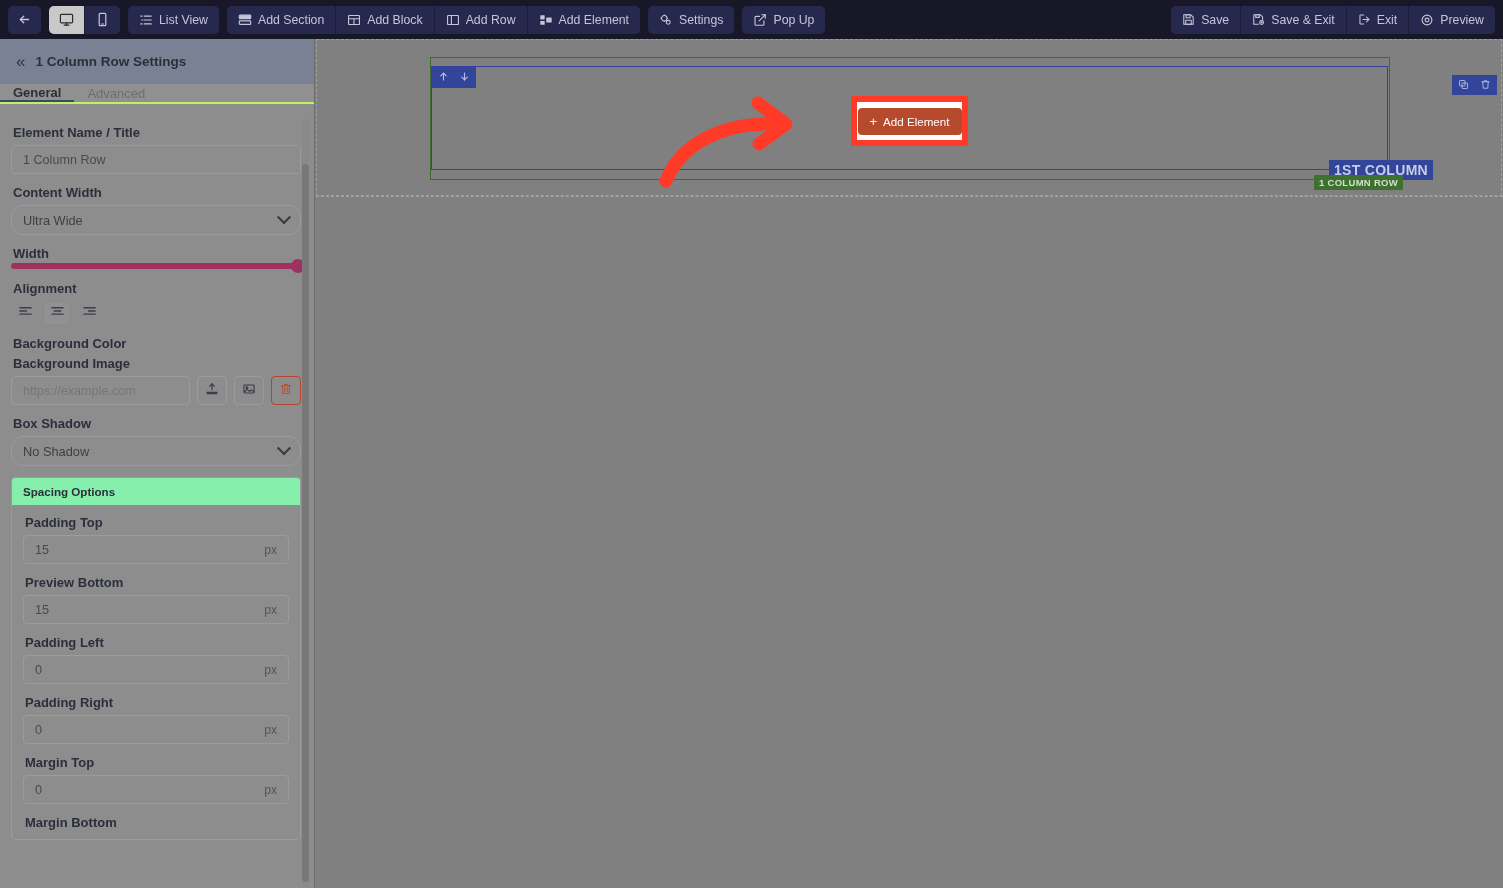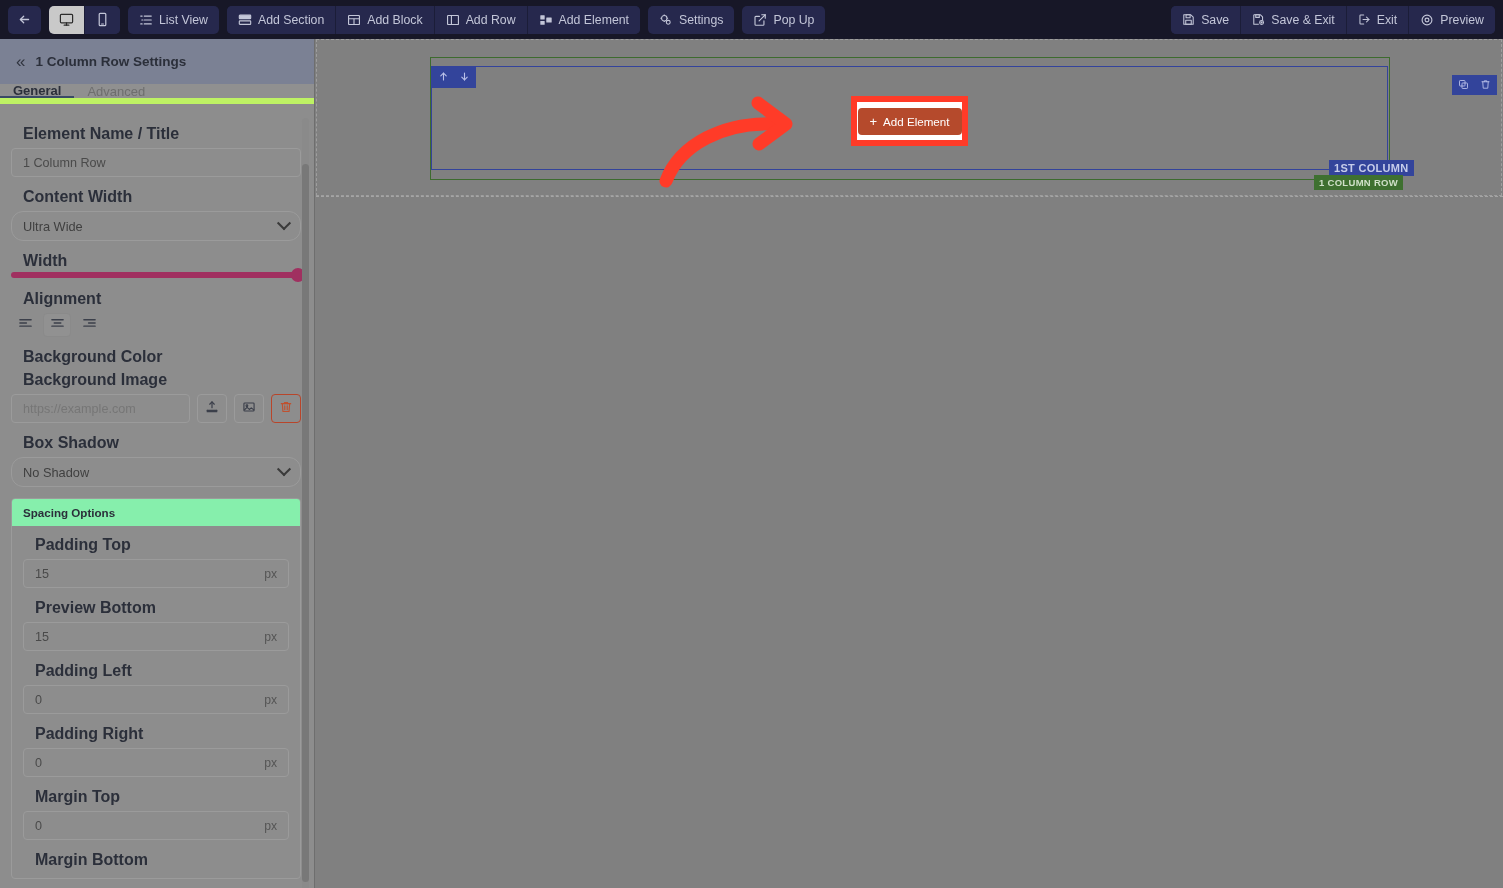--- a/index.html
+++ b/index.html
@@ -62,21 +62,21 @@
   .sb-collapse {
     font-size: 17px; color: #30343f; cursor: pointer;
     line-height: 1; letter-spacing: -2px;
   }
   .sb-title {
     font-size: 13.5px; font-weight: bold; color: #2b2f3a;
   }
   .sb-tabs {
     height: 20px;
     display: flex; align-items: stretch;
-    border-bottom: 6px solid #bef264;
+    border-bottom: 2px solid #bef264;
     background: #909090;
   }
   .sb-tab {
     display: flex; align-items: center;
     padding: 0 13px 0 13px;
     font-size: 13px;
     color: #6e6e6e;
     cursor: pointer;
   }
   .sb-tab.active {
@@ -85,23 +85,23 @@
   }
 
   .sb-body {
     position: absolute; top: 76px; left: 0;
     width: 315px; height: 812px;
     overflow: hidden;
     padding: 10px 14px 0 11px;
     background: #8d8d8d;
   }
   .field-label {
-    font-size: 16px; font-weight: bold;
+    font-size: 13px; font-weight: bold;
     color: #2b2f3a;
-    margin: 0 0 5px 12px;
+    margin: 0 0 5px 2px;
   }
   .input-box {
     height: 29px;
     border: 1px solid #9b9b9b;
     border-radius: 4px;
     display: flex; align-items: center;
     padding: 0 11px;
     font-size: 12.6px;
     color: #4a4a4a;
     background: transparent;
@@ -249,21 +249,21 @@
     display: flex; align-items: center;
     padding: 0 6px; gap: 11px;
   }
   .tool-bar-right .tb-ic { cursor: pointer; display: block; }
 
   .badge-col {
     position: absolute;
     left: 1013px; top: 121px;
     background: #33449b;
     color: #c6ccea;
-    font-size: 11px; font-weight: bold;
+    font-size: 14px; font-weight: bold;
     letter-spacing: .3px;
     padding: 2px 5px;
   }
   .badge-row {
     position: absolute;
     left: 998px; top: 136px;
     background: #3e7030;
     color: #cfe0c8;
     font-size: 9.5px; font-weight: bold;
     letter-spacing: .3px;

